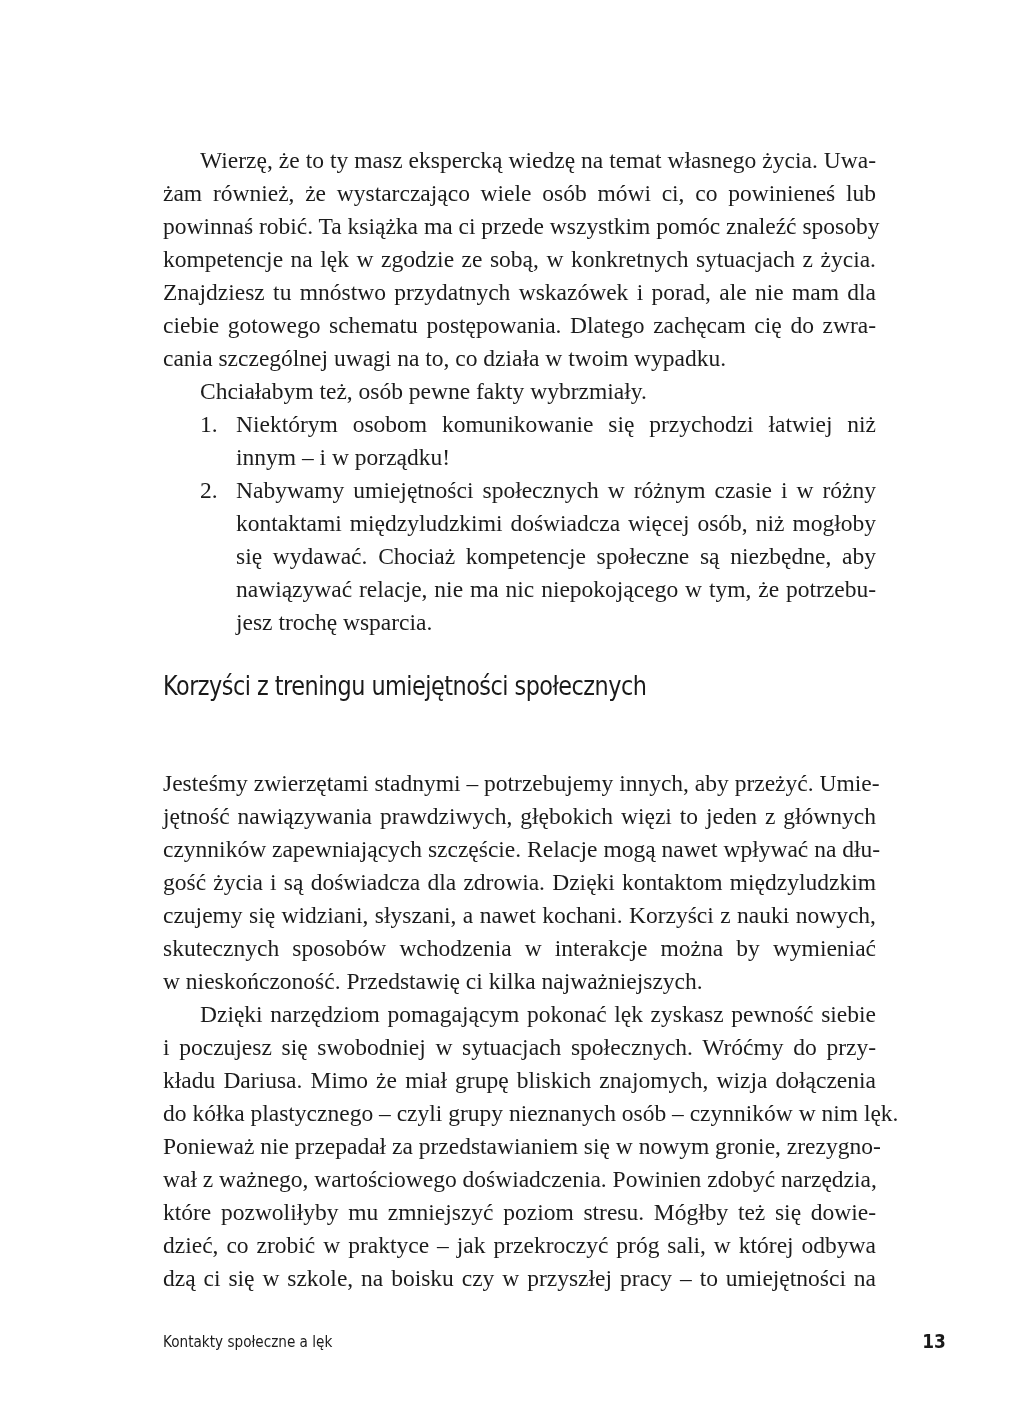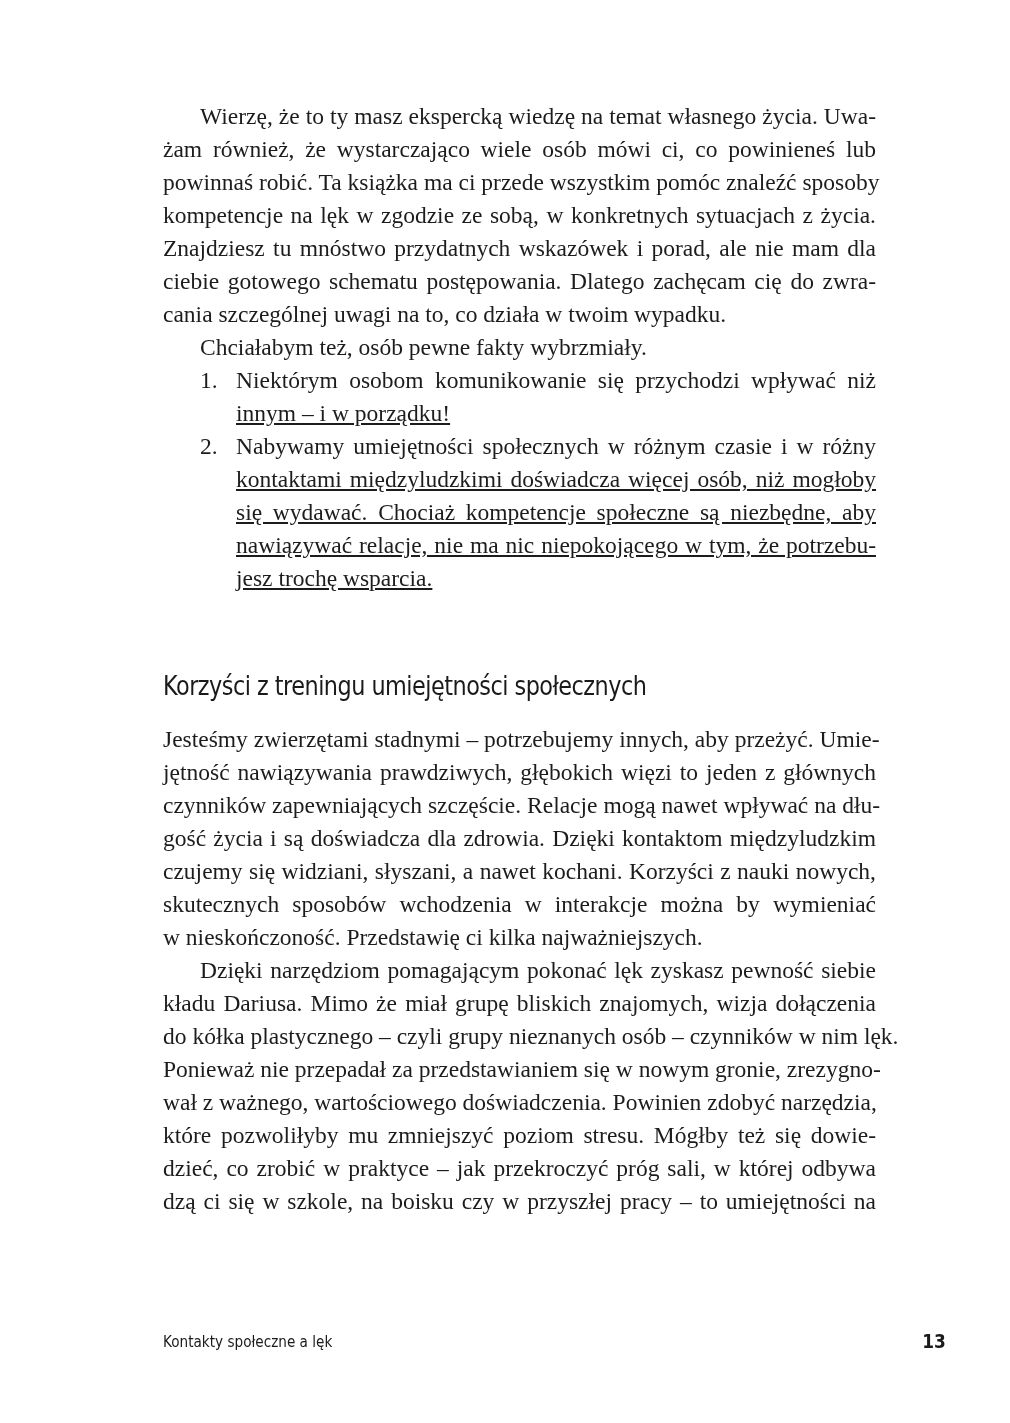--- a/index.html
+++ b/index.html
@@ -3,25 +3,26 @@
 <meta charset="utf-8">
 <style>
   html, body { margin: 0; padding: 0; background: #ffffff; }
   body { width: 1010px; height: 1423px; position: relative; overflow: hidden; color: #1a1a1a; }
   .page { position: absolute; left: 0; top: 0; width: 1010px; height: 1423px; background: #fff; }
   .text-block {
     position: absolute; left: 163px; width: 713px;
     font-family: "Liberation Serif", "DejaVu Serif", serif;
     font-size: 23.5px; line-height: 33px; text-align: justify;
     color: #1c1c1c;
+    margin-top: 44px;
   }
   .line { display: block; white-space: nowrap; text-align: justify; text-align-last: justify; }
   .line.last { text-align-last: left; }
   .indent { padding-left: 37px; }
-  .list-line { padding-left: 73px; text-decoration: underline; }
+  .list-line { padding-left: 73px; }
   .list-first { position: relative; padding-left: 73px; }
   .list-num { position: absolute; left: 37px; top: 0; }
   b { font-weight: normal; }
   .heading {
     position: absolute; left: 163px; top: 671px;
     font-family: "DejaVu Sans", "Liberation Sans", sans-serif;
     font-size: 26px; font-weight: normal; letter-spacing: -0.6px; color: #1a1a1a;
     transform: scaleX(0.86); transform-origin: left center;
   }
   .footer-title {
@@ -45,21 +46,21 @@
     <span class="line"><span>żam również, że wystarczająco wiele osób mówi ci, co </span><b>powinieneś</b><span> lub</span></span>
     <span class="line"><b>powinnaś</b><span> robić. Ta książka ma ci przede wszystkim pomóc znaleźć sposoby</span></span>
     <span class="line">kompetencje na lęk w zgodzie ze sobą, w konkretnych sytuacjach z życia.</span>
     <span class="line">Znajdziesz tu mnóstwo przydatnych wskazówek i porad, ale nie mam dla</span>
     <span class="line">ciebie gotowego schematu postępowania. Dlatego zachęcam cię do zwra-</span>
     <span class="line last">cania szczególnej uwagi na to, co działa w twoim wypadku.</span>
     <span class="line last indent">Chciałabym też, osób pewne fakty wybrzmiały.</span>
 
     <div>
       <div>
-        <span class="line list-first"><span class="list-num">1.</span><span>Niektórym osobom komunikowanie się przychodzi wpływać niż</span></span>
+        <span class="line list-first"><span class="list-num">1.</span><span>Niektórym osobom komunikowanie się przychodzi łatwiej niż</span></span>
         <span class="line last list-line">innym – i w porządku!</span>
       </div>
       <div>
         <span class="line list-first"><span class="list-num">2.</span><span>Nabywamy umiejętności społecznych w różnym czasie i w różny</span></span>
         <span class="line list-line">kontaktami międzyludzkimi doświadcza więcej osób, niż mogłoby</span>
         <span class="line list-line">się wydawać. Chociaż kompetencje społeczne są niezbędne, aby</span>
         <span class="line list-line">nawiązywać relacje, nie ma nic niepokojącego w tym, że potrzebu-</span>
         <span class="line last list-line">jesz trochę wsparcia.</span>
       </div>
     </div>
@@ -69,20 +70,21 @@
 
   <div class="text-block" style="top:723px;">
     <span class="line">Jesteśmy zwierzętami stadnymi – potrzebujemy innych, aby przeżyć. Umie-</span>
     <span class="line">jętność nawiązywania prawdziwych, głębokich więzi to jeden z głównych</span>
     <span class="line">czynników zapewniających szczęście. Relacje mogą nawet wpływać na dłu-</span>
     <span class="line">gość życia i są doświadcza dla zdrowia. Dzięki kontaktom międzyludzkim</span>
     <span class="line">czujemy się widziani, słyszani, a nawet kochani. Korzyści z nauki nowych,</span>
     <span class="line">skutecznych sposobów wchodzenia w interakcje można by wymieniać</span>
     <span class="line last">w nieskończoność. Przedstawię ci kilka najważniejszych.</span>
     <span class="line indent">Dzięki narzędziom pomagającym pokonać lęk zyskasz pewność siebie</span>
+    <span class="line">i poczujesz się swobodniej w sytuacjach społecznych. Wróćmy do przy-</span>
     <span class="line">kładu Dariusa. Mimo że miał grupę bliskich znajomych, wizja dołączenia</span>
     <span class="line">do kółka plastycznego – czyli grupy nieznanych osób – czynników w nim lęk.</span>
     <span class="line">Ponieważ nie przepadał za przedstawianiem się w nowym gronie, zrezygno-</span>
     <span class="line">wał z ważnego, wartościowego doświadczenia. Powinien zdobyć narzędzia,</span>
     <span class="line">które pozwoliłyby mu zmniejszyć poziom stresu. Mógłby też się dowie-</span>
     <span class="line">dzieć, co zrobić w praktyce – jak przekroczyć próg sali, w której odbywa</span>
     <span class="line">dzą ci się w szkole, na boisku czy w przyszłej pracy – to umiejętności na</span>
   </div>
 
   <div class="footer-title">Kontakty społeczne a lęk</div>

